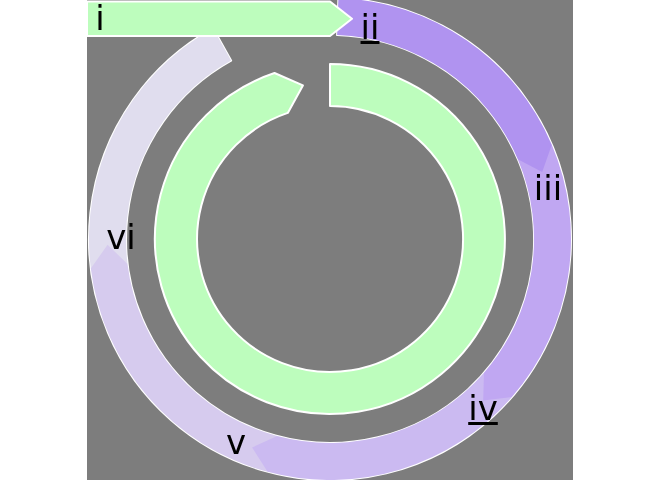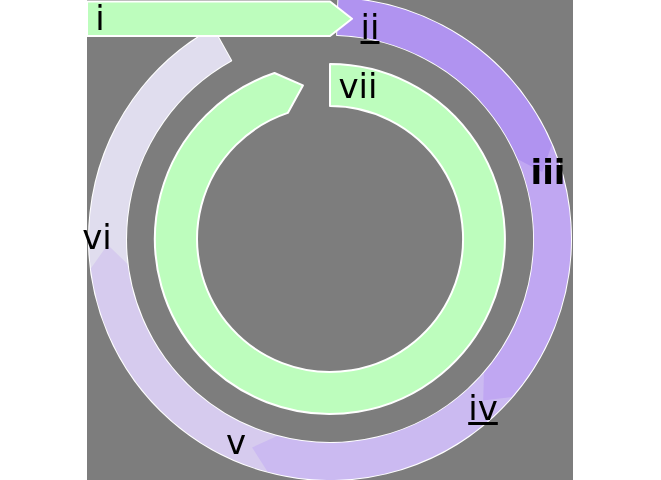--- a/index.html
+++ b/index.html
@@ -54,23 +54,22 @@
 
     <path d="M 330 64 A 175 175 0 1 1 274.5 73.0 L 302.9 85.4 L 287.8 112.9 A 133 133 0 1 0 330 106 Z" stroke="#ffffff" stroke-width="2" stroke-linejoin="round" fill="#bdfdbd"></path>
 
     <path d="M 87 1.5 L 330 1.5 L 352 18.8 L 330 36 L 87 36 Z" stroke="#ffffff" stroke-width="2" stroke-linejoin="round" fill="#bdfdbd"></path>
   </svg>
 
   <div class="step-label" style="left:100px; top:18px;">i</div>
 
   <div class="step-label" style="left:370px; top:27px;text-decoration:underline;">ii</div>
 
-  <div class="step-label" style="left:548px; top:172px;font-weight:bold;">iii</div>
+  <div class="step-label" style="left:548px; top:188px;">iii</div>
 
   <div class="step-label" style="left:483px; top:408px;text-decoration:underline;">iv</div>
 
   <div class="step-label" style="left:236px; top:442px;">v</div>
 
-  <div class="step-label" style="left:97px; top:237px;text-align:center;">vi</div>
+  <div class="step-label" style="left:121px; top:237px;text-align:center;">vi</div>
 
-  <div class="step-label" style="left:358px; top:86px;">vii</div>
 
 </div>
 
 </body></html>

